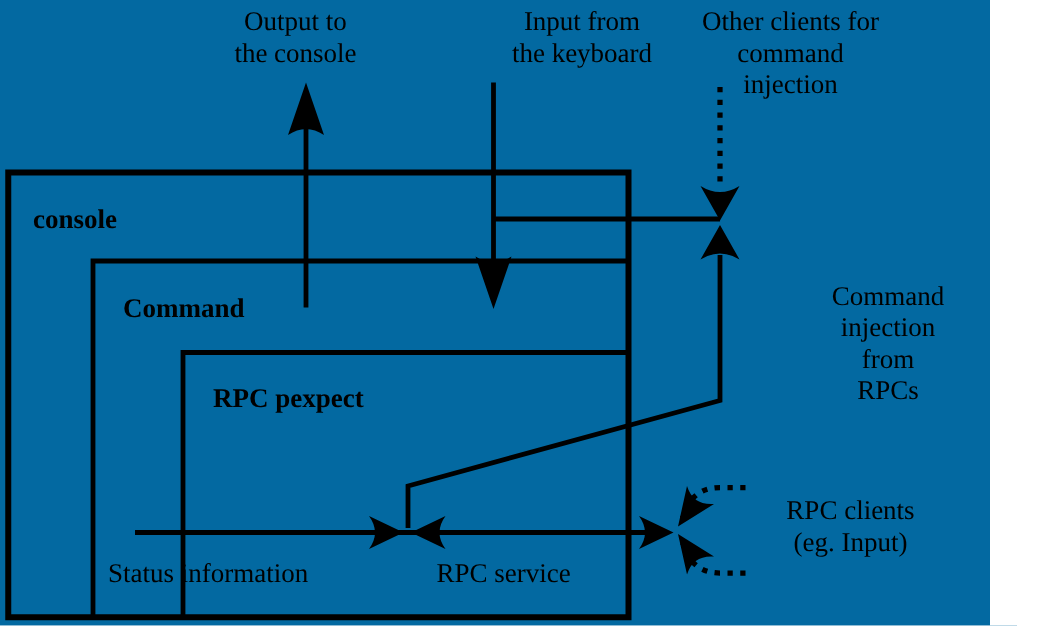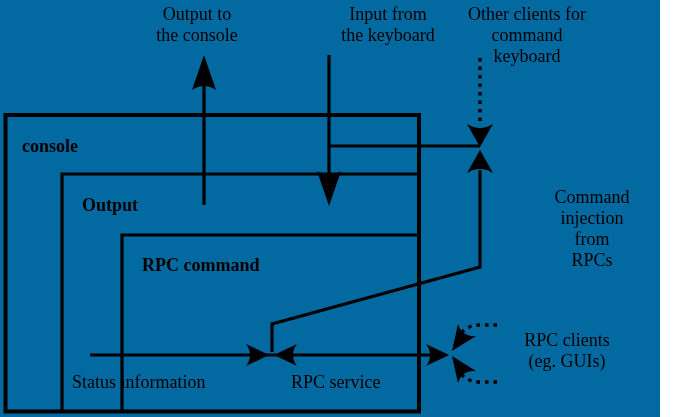--- a/index.html
+++ b/index.html
@@ -85,31 +85,31 @@
     </g>
   </svg>
 
   <div class="lbl ctr" style="left:197px; top:4px;">Output to
 the console</div>
 
   <div class="lbl ctr" style="left:340px; top:4px;margin-left:48px;">Input from
 the keyboard</div>
 
   <div class="lbl ctr" style="left:527px; top:4px;">Other clients for
-command keyboard</div>
+command injection</div>
 
   <div class="lbl ctr" style="left:592px; top:187px;">Command injection
 from RPCs</div>
 
   <div class="lbl ctr" style="left:567px; top:330px;">RPC clients
-(eg. GUIs)</div>
+(eg. Input)</div>
 
   <div class="lbl" style="left:72px; top:372px;">Status information</div>
 
   <div class="lbl" style="left:291px; top:372px;">RPC service</div>
 
   <div class="lbl bold" style="left:22px; top:136px;">console</div>
 
-  <div class="lbl bold" style="left:82px; top:195px;">Output</div>
+  <div class="lbl bold" style="left:82px; top:195px;">Command</div>
 
-  <div class="lbl bold" style="left:142px; top:255px;">RPC command</div>
+  <div class="lbl bold" style="left:142px; top:255px;">RPC pexpect</div>
 
 </div>
 
 </body></html>

